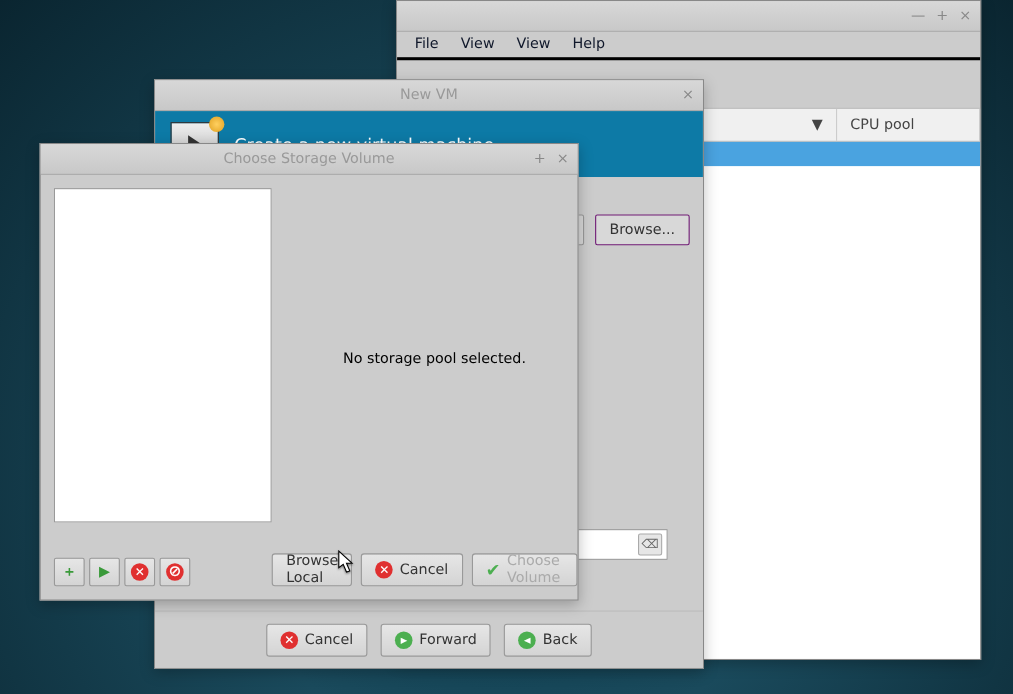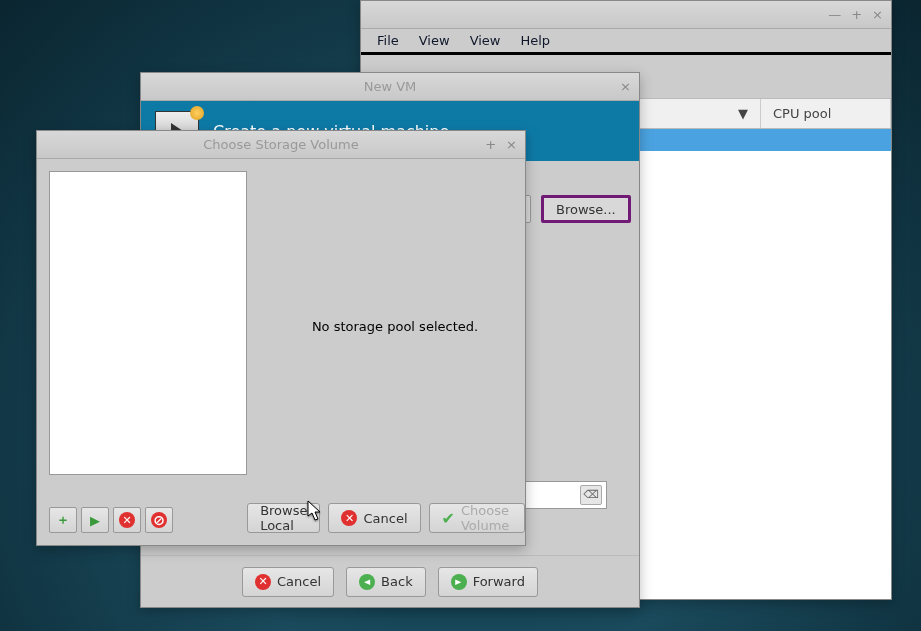--- a/index.html
+++ b/index.html
@@ -96,21 +96,21 @@
 
 #newvm .dropdownstub {
   position: absolute; left: 354px; top: 34px;
   width: 36px; height: 28px;
   background: #d8d8d8; border: 1px solid #999; border-radius: 2px;
   display: flex; align-items: center; justify-content: center;
 }
 #newvm .browsebtn {
   position: absolute; left: 400px; top: 34px;
   height: 28px; padding: 0 12px;
-  background: #d8d8d8; border: 3px solid #701a75; border-radius: 2px;
+  background: #d8d8d8; border: 1px solid #701a75; border-radius: 2px;
   display: flex; align-items: center;
 }
 #newvm .osentry {
   position: absolute; left: 38px; top: 320px;
   width: 428px; height: 28px;
   background: #fff; border: 1px solid #999;
 }
 #newvm .clearbtn {
   position: absolute; right: 4px; top: 3px;
   width: 22px; height: 20px;
@@ -235,26 +235,26 @@
     <div class="osentry">
       <div class="clearbtn">⌫</div>
     </div>
 
     <div class="footer">
       <div class="btn">
         <span class="ico cancel">✕</span>
         <span>Cancel</span>
       </div>
       <div class="btn">
+        <span class="ico fwd rarr"></span>
+        <span>Forward</span>
+      </div>
+      <div class="btn">
         <span class="ico back larr"></span>
         <span>Back</span>
-      </div>
-      <div class="btn">
-        <span class="ico fwd rarr"></span>
-        <span>Forward</span>
       </div>
     </div>
   </div>
 </div>
 
 <div class="window" id="csv">
   <div class="titlebar inactive">
     <div class="spacer"></div>
     <div class="title">Choose Storage Volume</div>
     <div class="controls">

